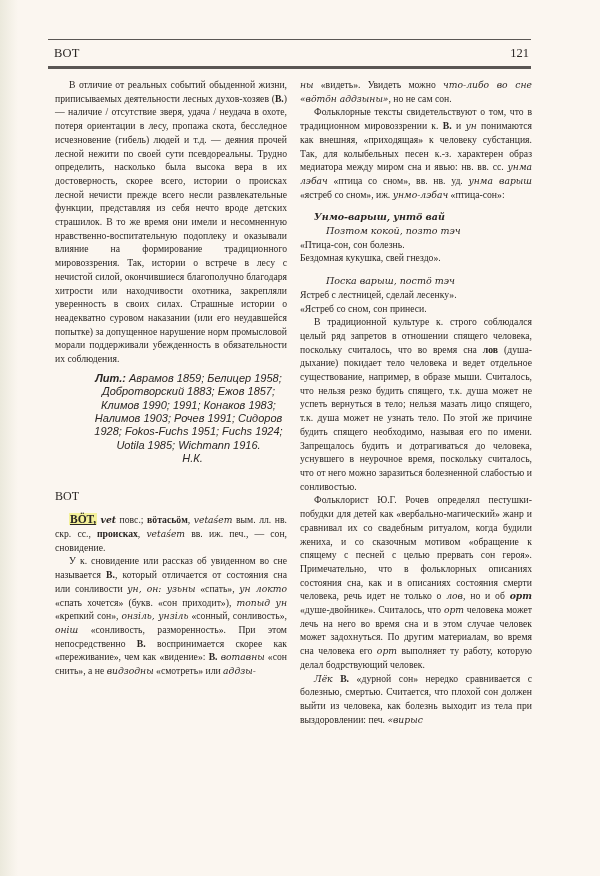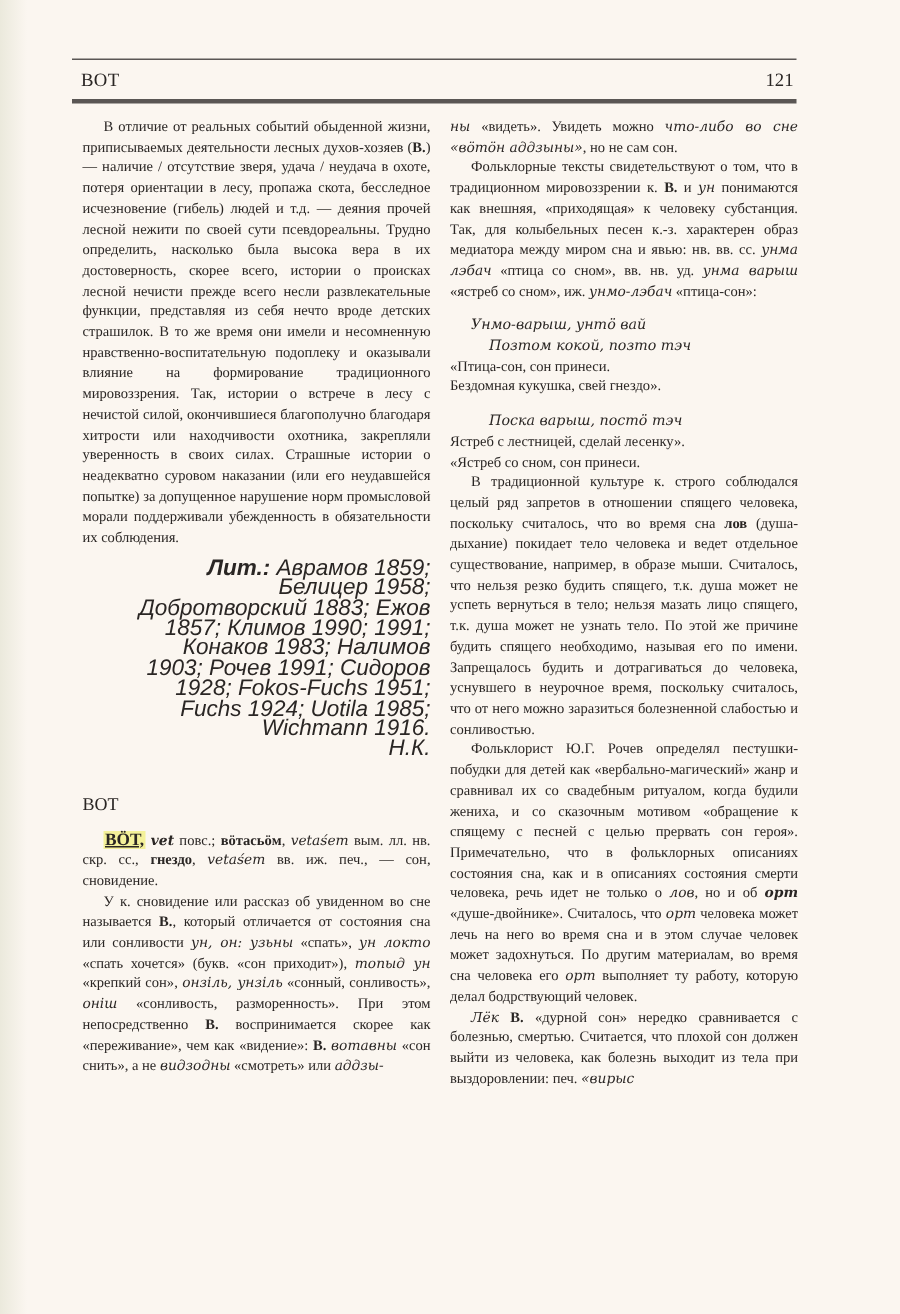--- a/index.html
+++ b/index.html
@@ -30,32 +30,32 @@
     font-size: 9.7px; line-height: 13.7px; text-align: justify;
   }
   .col.left { left: 55px; }
   .col.right { left: 300px; }
   .col p { margin: 0; }
   .col p.ind { text-indent: 14px; }
   .it { font-style: italic; font-family: "DejaVu Serif", serif; font-size: 9.2px; margin-top: 24px; }
   .b { font-weight: bold; }
   .lit {
     margin: 6px 0 0 35px; font-family: "Liberation Sans", sans-serif; font-style: italic;
-    font-size: 15px; line-height: 13.4px; text-align: right;
+    font-size: 11px; line-height: 13.4px; text-align: center;
   }
   .lit .b { font-style: italic; }
   .lit .author { margin-left: 8px; display: block; }
   .section-head { margin-top: 24px; font-size: 12px; margin-bottom: 10px; }
   .headword { background: #f4f19a; font-weight: bold; font-size: 11.5px; padding: 0 1px; text-decoration: underline; }
   .verse {
     font-style: italic; font-family: "DejaVu Serif", serif; font-size: 9.5px;
     margin: 9px 0 0 0; line-height: 13.7px;
   }
   .verse span { display: block; }
-  .verse .l1 { padding-left: 14px; }
+  .verse .l1 { padding-left: 14px; font-weight: bold; }
   .verse .l2 { padding-left: 26px; }
   .trans { margin: 0; text-align: left; }
   .trans span { display: block; }
 </style>
 </head>
 <body>
 
 <div class="page-edge"></div>
 
 <div class="running-head">
@@ -67,36 +67,36 @@
   <p class="ind"><span>В отличие от реальных событий обыденной жизни, приписываемых деятельности лесных духов-хозяев (</span><span class="b">В.</span><span>) — наличие / отсутствие зверя, удача / неудача в охоте, потеря ориентации в лесу, пропажа скота, бесследное исчезновение (гибель) людей и т.д. — деяния прочей лесной нежити по своей сути псевдореальны. Трудно определить, насколько была высока вера в их достоверность, скорее всего, истории о происках лесной нечисти прежде всего несли развлекательные функции, представляя из себя нечто вроде детских страшилок. В то же время они имели и несомненную нравственно-воспитательную подоплеку и оказывали влияние на формирование традиционного мировоззрения. Так, истории о встрече в лесу с нечистой силой, окончившиеся благополучно благодаря хитрости или находчивости охотника, закрепляли уверенность в своих силах. Страшные истории о неадекватно суровом наказании (или его неудавшейся попытке) за допущенное нарушение норм промысловой морали поддерживали убежденность в обязательности их соблюдения.</span></p>
 
   <div class="lit">
     <span class="b">Лит.:</span>
     <span>Аврамов 1859; Белицер 1958; Добротворский 1883; Ежов 1857; Климов 1990; 1991; Конаков 1983; Налимов 1903; Рочев 1991; Сидоров 1928; Fokos-Fuchs 1951; Fuchs 1924; Uotila 1985; Wichmann 1916.</span>
     <span class="author">Н.К.</span>
   </div>
 
   <div class="section-head">ВОТ</div>
 
-  <p class="ind"><span class="headword">ВÖТ,</span> <span class="it b">vet</span><span> повс.; </span><span class="b">вöтасьöм</span><span>, </span><span class="it">vetaśem</span><span> вым. лл. нв. скр. сс., </span><span class="b">гнездо</span><span>, </span><span class="it">vetaśem</span><span> вв. иж. печ., — сон, сновидение.</span></p>
+  <p class="ind"><span class="headword">ВÖТ,</span> <span class="it b">vet</span><span> повс.; </span><span class="b">вöтасьöм</span><span>, </span><span class="it">vetaśem</span><span> вым. лл. нв. скр. сс., </span><span class="b">происках</span><span>, </span><span class="it">vetaśem</span><span> вв. иж. печ., — сон, сновидение.</span></p>
 
   <p class="ind"><span>У к. сновидение или рассказ об увиденном во сне называется </span><span class="b">В.</span><span>, который отличается от состояния сна или сонливости </span><span class="it">ун, он: узьны</span><span> «спать», </span><span class="it">ун локто</span><span> «спать хочется» (букв. «сон приходит»), </span><span class="it">топыд ун</span><span> «крепкий сон», </span><span class="it">онзiль, унзiль</span><span> «сонный, сонливость», </span><span class="it">онiш</span><span> «сонливость, разморенность». При этом непосредственно </span><span class="b">В.</span><span> воспринимается скорее как «переживание», чем как «видение»: </span><span class="b">В.</span><span> </span><span class="it">вотавны</span><span> «сон снить», а не </span><span class="it">видзодны</span><span> «смотреть» или </span><span class="it">аддзы-</span></p>
 </div>
 
 <div class="col right">
   <p><span class="it">ны</span><span> «видеть». Увидеть можно </span><span class="it">что-либо во сне «вöтöн аддзыны»</span><span>, но не сам сон.</span></p>
 
   <p class="ind"><span>Фольклорные тексты свидетельствуют о том, что в традиционном мировоззрении к. </span><span class="b">В.</span><span> и </span><span class="it">ун</span><span> понимаются как внешняя, «приходящая» к человеку субстанция. Так, для колыбельных песен к.-з. характерен образ медиатора между миром сна и явью: нв. вв. сс. </span><span class="it">унма лэбач</span><span> «птица со сном», вв. нв. уд. </span><span class="it">унма варыш</span><span> «ястреб со сном», иж. </span><span class="it">унмо-лэбач</span><span> «птица-сон»:</span></p>
 
   <div class="verse">
     <span class="l1">Унмо-варыш, унтö вай</span>
     <span class="l2">Позтом кокой, позто тэч</span>
   </div>
   <div class="trans">
-    <span>«Птица-сон, сон принеси.</span>
+    <span>«Птица-сон, сон болезнь.</span>
     <span>Бездомная кукушка, свей гнездо».</span>
   </div>
 
   <div class="verse">
     <span class="l2">Поска варыш, постö тэч</span>
   </div>
   <div class="trans">
     <span>Ястреб с лестницей, сделай лесенку».</span>
     <span>«Ястреб со сном, сон принеси.</span>
   </div>

